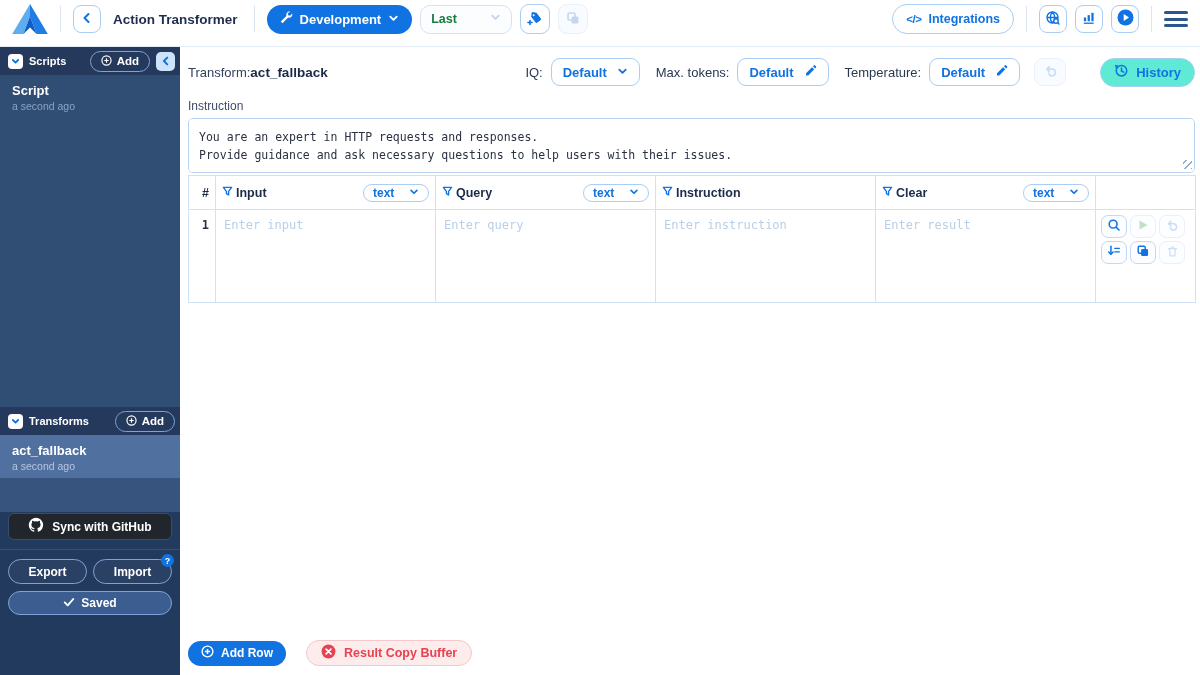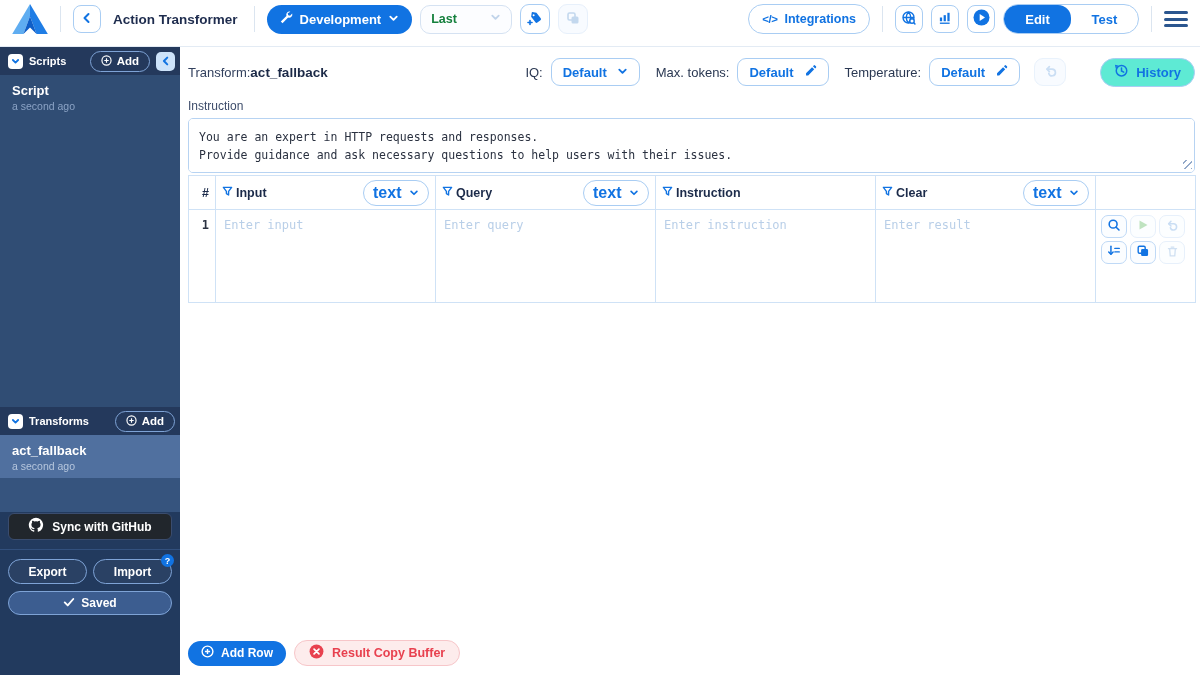--- a/index.html
+++ b/index.html
@@ -97,36 +97,36 @@
   .resize-grip { position:absolute; right:3px; bottom:4px; width:9px; height:9px; pointer-events:none;
      background:repeating-linear-gradient(135deg, transparent 0 2px, #93a9c9 2px 3px, transparent 3px 5px); }
   .examples-label { margin-top:13px; }
 
   table.examples { width:100%; border-collapse:collapse; table-layout:fixed; margin-top:2px; }
   table.examples th, table.examples td { border:1px solid #cfe2f6; }
   table.examples th { height:34px; padding:0 6px; background:#fff; font-weight:700; }
   .th-flex { display:flex; align-items:center; justify-content:space-between; gap:4px; }
   .th-label { display:flex; align-items:center; gap:3px; font-size:12.5px; color:#1c2b4a; font-weight:700; }
   .th-num { text-align:right; font-size:12.5px; color:#1c2b4a; }
-  .type-pill { display:flex; align-items:center; justify-content:space-between; width:66px; height:26px;
+  .type-pill { display:flex; align-items:center; justify-content:space-between; width:66px; height:18px;
                padding:0 9px; background:#fff; border:1.5px solid #a9cdf3; border-radius:13px;
-               color:#1173e2; font-family:inherit; font-size:16px; font-weight:700; cursor:pointer; }
+               color:#1173e2; font-family:inherit; font-size:12px; font-weight:700; cursor:pointer; }
   td.num-cell { vertical-align:top; text-align:right; padding:8px 6px 0 0;
                 font-family:"DejaVu Sans Mono", monospace; font-size:12px; font-weight:700; color:#2b3242; }
   td.cell { vertical-align:top; padding:0; height:93px; }
   .cell-input { width:100%; height:100%; border:none; outline:none; resize:none; padding:8px;
                 font-family:"DejaVu Sans Mono", monospace; font-size:12px; color:#2a3140; background:transparent; }
   .cell-input::placeholder { color:#b9cfe8; }
   td.actions-cell { vertical-align:top; padding:5px; }
   .row-actions { display:grid; grid-template-columns:repeat(3,26px); gap:3px; }
   .mini-btn { width:26px; height:23px; border-radius:7px; border:1.5px solid #bfd9f6; background:#fbfdff;
               display:flex; align-items:center; justify-content:center; cursor:pointer; color:#1173e2; }
   .mini-btn.disabled { border-color:#e7f0fb; background:#fcfeff; cursor:default; }
 
-  .bottom-actions { position:absolute; left:8px; bottom:9px; display:flex; gap:6px; align-items:center; }
+  .bottom-actions { position:absolute; left:8px; bottom:9px; display:flex; gap:18px; align-items:center; }
   .solid-btn { display:flex; align-items:center; gap:7px; height:25px; padding:0 13px; background:#1173e2;
                border:none; border-radius:13px; color:#fff; font-family:inherit; font-size:12px;
                font-weight:700; cursor:pointer; }
   .danger-btn { display:flex; align-items:center; gap:8px; height:26px; padding:0 14px; background:#fdecec;
                border:1.5px solid #f7c6c9; border-radius:14px; color:#e8414f; font-family:inherit;
                font-size:12.5px; font-weight:700; cursor:pointer; margin-left:2px; }
 </style>
 </head>
 <body>
 
@@ -218,24 +218,20 @@
         </span>
       </button>
       <button class="icon-btn sm">
         <span>
           <svg width="17" height="17" viewBox="0 0 17 17">
             <circle cx="8.5" cy="8.5" r="8" fill="#1173e2"></circle>
             <polygon points="6.7,5 12,8.5 6.7,12" fill="#fff"></polygon>
           </svg>
         </span>
       </button>
-      <div class="seg">
-        <button class="active">Edit</button>
-        <button>Test</button>
-      </div>
       <div class="vdiv"></div>
       <button class="hamburger">
         <span></span>
           <span></span>
           <span></span>
       </button>
     </div>
   </header>
 
   <aside class="sidebar">

